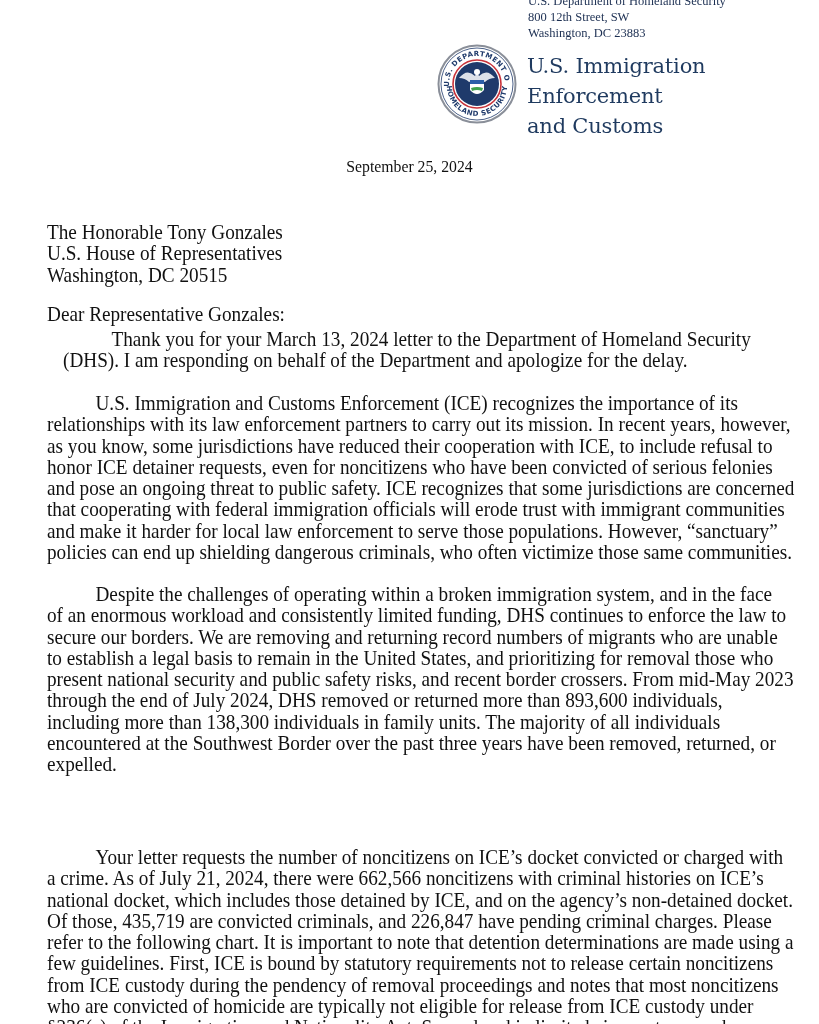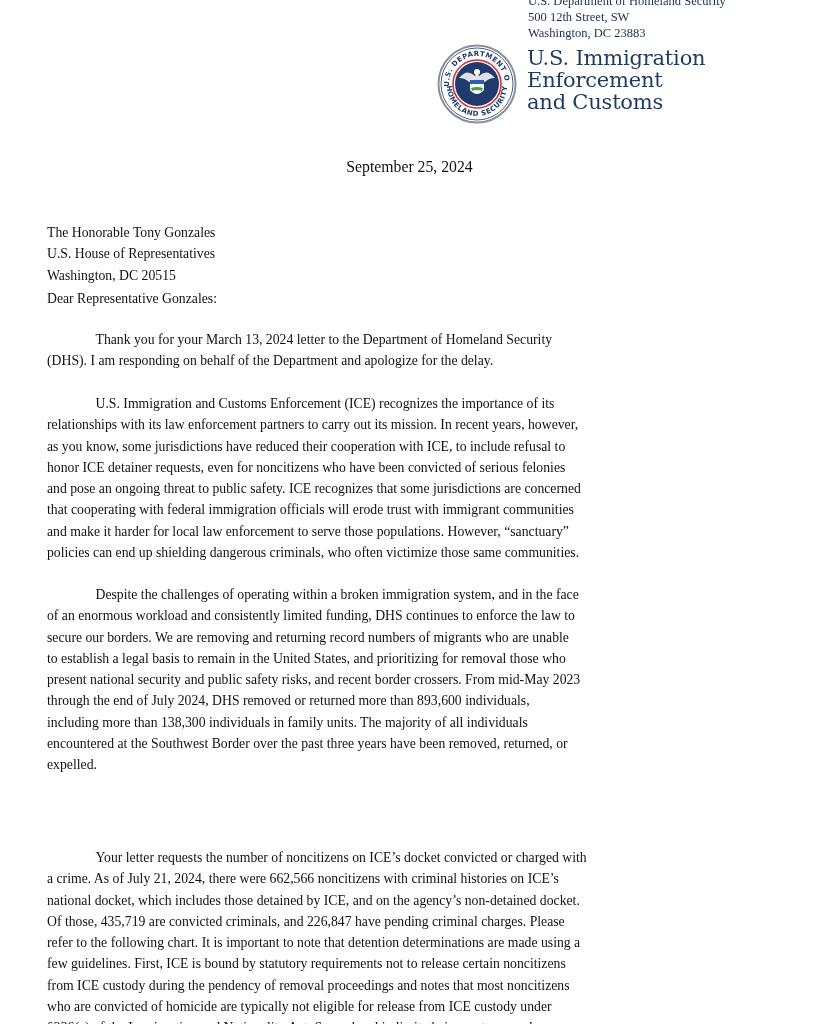--- a/index.html
+++ b/index.html
@@ -1,32 +1,32 @@
 <!DOCTYPE html>
 <html><head>
 <meta charset="utf-8">
 <style>
   html, body { margin:0; padding:0; background:#ffffff; }
   body { width:819px; height:1024px; overflow:hidden; position:relative; font-family:"Liberation Serif", serif; color:#111; }
   .letterhead-address { position:absolute; left:528px; top:-7px; font-size:12.5px; line-height:16px; color:#1c2f52; }
   .letterhead-address div { white-space:nowrap; }
   .seal { position:absolute; left:437px; top:44px; width:80px; height:80px; }
   .agency-name { position:absolute; left:527px; top:47px; font-family:"DejaVu Serif", serif; font-size:21px; line-height:22px; color:#1f3a5f; font-weight:normal; letter-spacing:-0.2px; }
-  .agency-name div { white-space:nowrap; }
+  .agency-name div { white-space:nowrap;margin-top:8px; }
   .date { position:absolute; left:0; width:819px; top:156px; text-align:center; font-size:17.5px; transform:scaleX(0.9); transform-origin:center; }
-  .block { position:absolute; left:47px; font-size:15px; line-height:21.3px; }
+  .block { position:absolute; left:47px; font-size:21px; line-height:21.3px; }
   .line { white-space:nowrap; transform:scaleX(0.915); transform-origin:left center; }
   .indent { padding-left:53px; }
 </style>
 </head>
 <body>
 
 <div class="letterhead-address">
   <div>U.S. Department of Homeland Security</div>
-  <div>500 12th Street, SW</div>
+  <div>800 12th Street, SW</div>
   <div>Washington, DC  23883</div>
 </div>
 
 <svg class="seal" viewBox="0 0 80 80">
   <defs>
     <path id="arcTop" d="M 12 40 A 28 28 0 0 1 68 40"></path>
     <path id="arcBot" d="M 10 42 A 30 30 0 0 0 70 42"></path>
   </defs>
   <circle cx="40" cy="40" r="38.5" fill="#ffffff" stroke="#8a8f99" stroke-width="2"></circle>
   <circle cx="40" cy="40" r="36" fill="#ffffff" stroke="#1f3a6b" stroke-width="0.8"></circle>
@@ -54,25 +54,25 @@
 </div>
 
 <div class="date">September 25, 2024</div>
 
 <div class="block" style="top:222px;">
   <div class="line">The Honorable Tony Gonzales</div>
   <div class="line">U.S. House of Representatives</div>
   <div class="line">Washington, DC  20515</div>
 </div>
 
-<div class="block" style="top:288px;">
+<div class="block" style="top:304px;">
   <div class="line">Dear Representative Gonzales:</div>
 </div>
 
-<div class="block" style="top:329px;">
+<div class="block" style="top:329px;margin-left:16px;">
   <div class="line indent">Thank you for your March 13, 2024 letter to the Department of Homeland Security</div>
   <div class="line">(DHS). I am responding on behalf of the Department and apologize for the delay.</div>
 </div>
 
 <div class="block" style="top:393px;">
   <div class="line indent">U.S. Immigration and Customs Enforcement (ICE) recognizes the importance of its</div>
   <div class="line">relationships with its law enforcement partners to carry out its mission. In recent years, however,</div>
   <div class="line">as you know, some jurisdictions have reduced their cooperation with ICE, to include refusal to</div>
   <div class="line">honor ICE detainer requests, even for noncitizens who have been convicted of serious felonies</div>
   <div class="line">and pose an ongoing threat to public safety. ICE recognizes that some jurisdictions are concerned</div>

